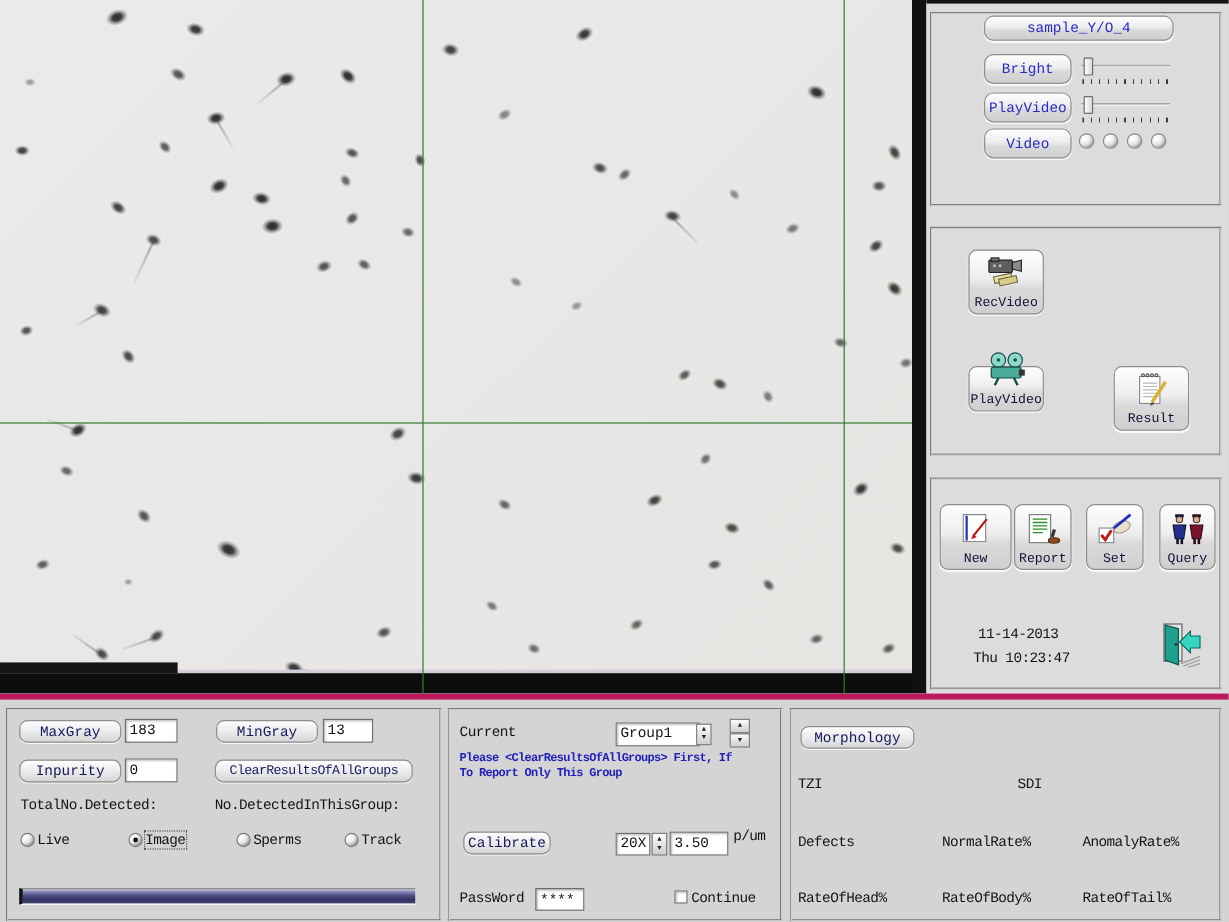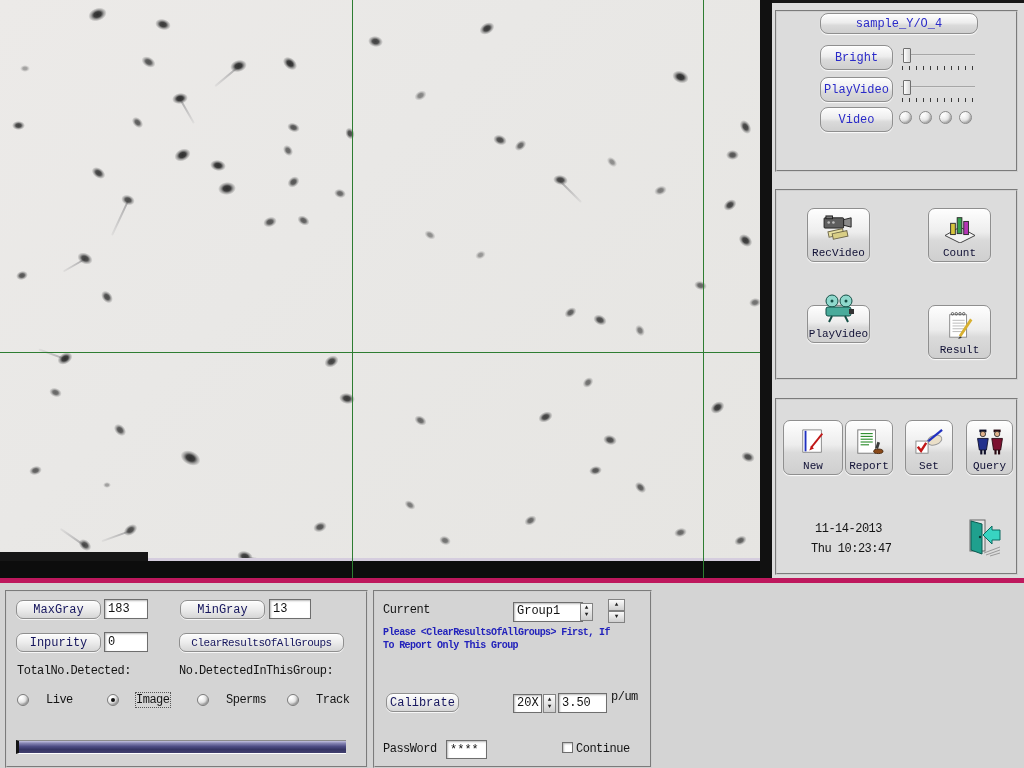--- a/index.html
+++ b/index.html
@@ -64,21 +64,21 @@
              background:linear-gradient(180deg,#fdfdfd 0%,#ececec 50%,#d6d6d6 100%);
              border:1px solid #8f8f8f; border-radius:7px;
              box-shadow:0 1px 0 rgba(255,255,255,.8), inset 0 1px 0 #fff;
              color:#16165e; font-size:12px; font-family:inherit; }
   .sunken { position:absolute; background:#fff; border:1px solid #6e6e6e;
             box-shadow:inset 1px 1px 2px rgba(0,0,0,.28);
             font-family:inherit; font-size:12px; color:#111; padding:1px 3px; }
   input.sunken { outline:none; }
   .lbl { position:absolute; font-size:12px; color:#141414; white-space:nowrap; letter-spacing:-0.5px; }
 
-  .radio-item { position:absolute; display:flex; align-items:center; gap:17px; }
+  .radio-item { position:absolute; display:flex; align-items:center; gap:2px; }
   .radio-item .rb { width:12px; height:12px; border-radius:50%;
                     background:radial-gradient(circle at 35% 30%,#fff 0%,#e4e4e4 50%,#adadad 100%);
                     border:1px solid #7c7c7c; position:relative;
                     box-shadow:inset 1px 1px 2px rgba(255,255,255,.9), inset -1px -1px 2px rgba(0,0,0,.3); }
   .radio-item .rb .dot { display:none; position:absolute; left:3px; top:3px; width:4px; height:4px; border-radius:50%; background:#111; }
   .radio-item.sel .rb .dot { display:block; }
   .radio-item .rlabel { font-size:12px; color:#141414; letter-spacing:-0.5px; }
   .radio-item.sel .rlabel { outline:1px dotted #555; }
 
   #progress { position:absolute; left:9px; top:148px; width:330px; height:14px;
@@ -227,31 +227,20 @@
             <circle cx="9" cy="8" r="1.4" fill="#bbb"></circle>
               <circle cx="14" cy="8" r="1.4" fill="#bbb"></circle>
             <g transform="rotate(-12 18 21)">
               <rect x="9" y="16" width="16" height="6" fill="#e8e0a0" stroke="#6d6648"></rect>
               <rect x="13" y="19" width="16" height="6" fill="#d9ce85" stroke="#6d6648"></rect>
             </g>
           </svg>
         </span>
         <span>RecVideo</span>
       </div>
-      <div class="btn3d iconbtn" style="left:151px;top:17px;width:63px;height:54px;">
-        <span>
-          <svg width="34" height="30" viewBox="0 0 36 32">
-            <polygon points="2,24 18,15 34,24 18,32" fill="#f2f2f2" stroke="#3a3a3a"></polygon>
-            <rect x="8" y="11" width="5" height="12" fill="#d6c43c" stroke="#2a2a2a"></rect>
-            <rect x="15" y="5" width="5" height="17" fill="#35a04c" stroke="#2a2a2a"></rect>
-            <rect x="22" y="9" width="5" height="14" fill="#b535b5" stroke="#2a2a2a"></rect>
-          </svg>
-        </span>
-        <span>Count</span>
-      </div>
       <div class="btn3d iconbtn" style="left:30px;top:114px;width:63px;height:38px;">
         <span>
           <svg width="36" height="30" viewBox="0 0 36 30">
             <circle cx="11" cy="7" r="6" fill="#8fd8cc" stroke="#134f46"></circle>
             <circle cx="25" cy="7" r="6" fill="#8fd8cc" stroke="#134f46"></circle>
             <circle cx="11" cy="7" r="1.5" fill="#134f46"></circle>
               <circle cx="25" cy="7" r="1.5" fill="#134f46"></circle>
             <rect x="5" y="13" width="25" height="9" rx="2" fill="#49ab9b" stroke="#134f46"></rect>
             <rect x="28" y="15" width="5" height="5" fill="#333"></rect>
             <line x1="11" y1="22" x2="8" y2="28" stroke="#134f46" stroke-width="2"></line>
@@ -422,14 +411,25 @@
         </div>
       <input class="sunken" style="left: 183px; top: 101px; width: 49px; height: 20px;" value="3.50">
       <div class="lbl" style="left:236px;top:98px;">p/um</div>
 
       <div class="lbl" style="left:8px;top:150px;">PassWord</div>
       <input class="sunken" style="left: 71px; top: 148px; width: 41px; height: 19px;" value="****">
       <div class="chk" style="left:187px;top:150px;"></div>
       <div class="lbl" style="left:201px;top:150px;">Continue</div>
     </div>
 
+    <div id="bboxR" class="gbox">
+      <div class="flatbtn" style="left:7px;top:13px;width:95px;height:19px;">Morphology</div>
+      <div class="lbl" style="left:5px;top:55px;">TZI</div>
+      <div class="lbl" style="left:188px;top:55px;">SDI</div>
+      <div class="lbl" style="left:5px;top:103px;">Defects</div>
+      <div class="lbl" style="left:125px;top:103px;">NormalRate%</div>
+      <div class="lbl" style="left:242px;top:103px;">AnomalyRate%</div>
+      <div class="lbl" style="left:5px;top:150px;">RateOfHead%</div>
+      <div class="lbl" style="left:125px;top:150px;">RateOfBody%</div>
+      <div class="lbl" style="left:242px;top:150px;">RateOfTail%</div>
+    </div>
   </div>
 </div>
 
 </body></html>

